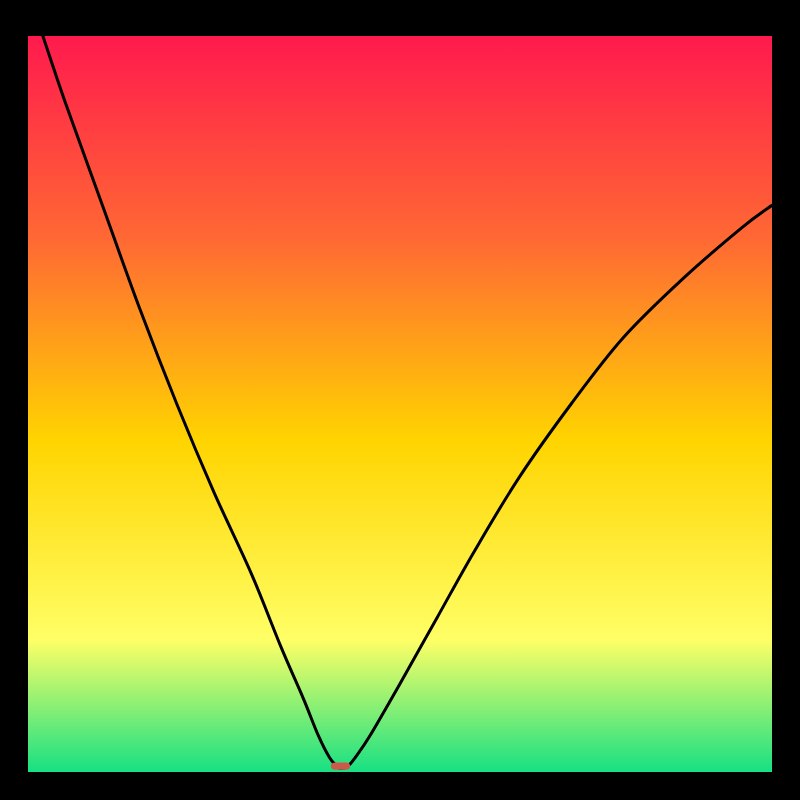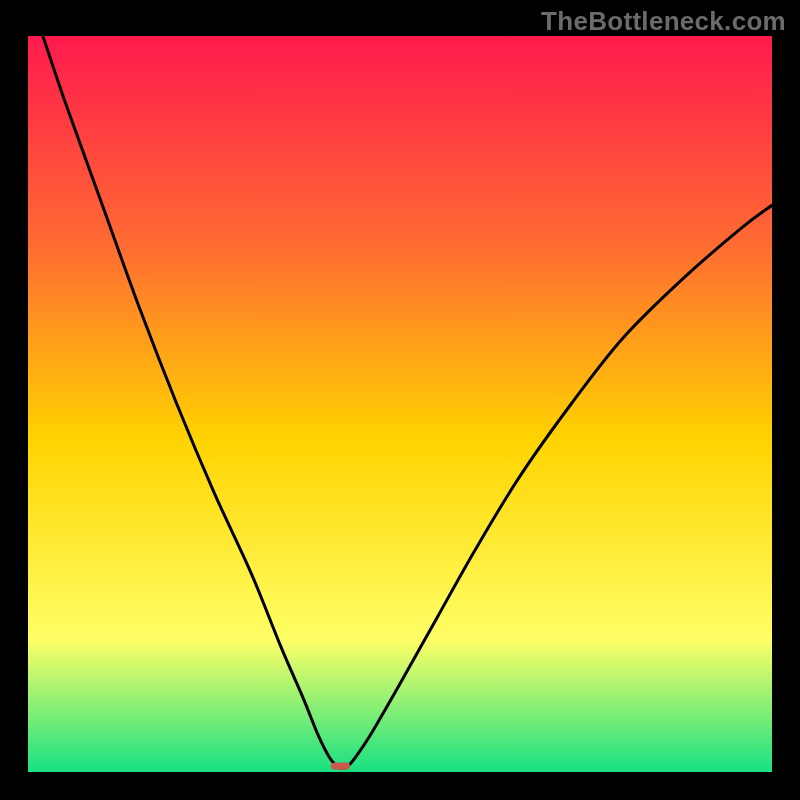--- a/index.html
+++ b/index.html
@@ -21,21 +21,20 @@
     top: 36px;
     width: 744px;
     height: 736px;
   }
   .plot svg { display: block; }
 </style>
 </head>
 <body>
 
 <div class="wrap">
-  <div class="watermark">TheBottleneck.com</div>
   <div class="plot">
     <svg viewBox="0 0 744 736" width="744" height="736" preserveAspectRatio="none">
       <defs>
         <linearGradient id="bg" x1="0" y1="0" x2="0" y2="1">
           <stop id="g0" offset="0%" stop-color="#ff1a4d"></stop>
           <stop id="g1" offset="28%" stop-color="#ff6a33"></stop>
           <stop id="g2" offset="55%" stop-color="#ffd400"></stop>
           <stop id="g3" offset="82%" stop-color="#ffff66"></stop>
           <stop id="g4" offset="100%" stop-color="#17e083"></stop>
         </linearGradient>

